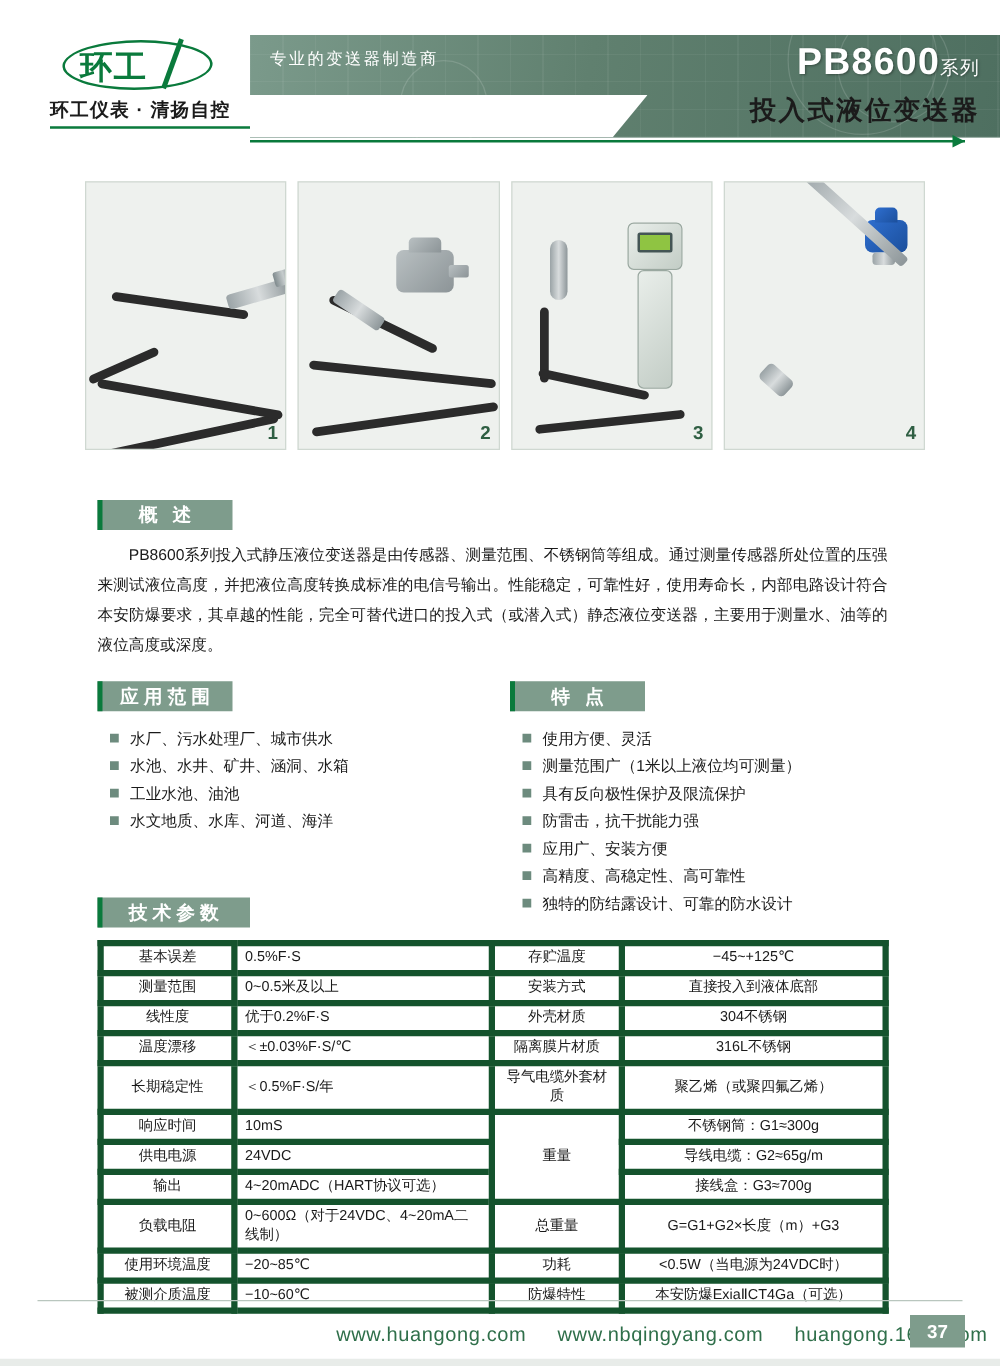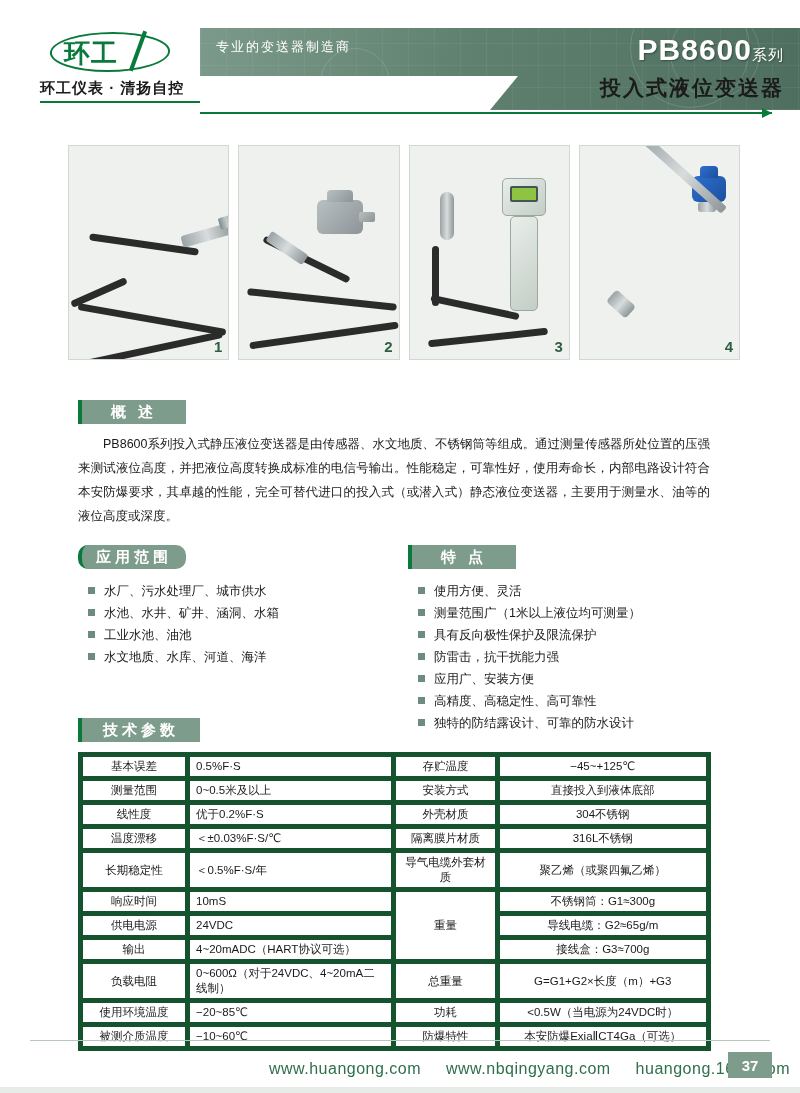--- a/index.html
+++ b/index.html
@@ -115,21 +115,21 @@
   }
   
   .ov-title { left:78px; top:400px; width:108px; }
   .ov-body {
     position:absolute; left:78px; top:432px; width:632px;
     font-size:12.5px; line-height:24px; color:#1a1a1a; text-align:justify;
   }
   .ov-body p { margin:0; text-indent:2em; }
 
   
-  .app-title { left:78px; top:545px; width:108px;border-radius:10px; }
+  .app-title { left:78px; top:545px; width:108px; }
   .fea-title { left:408px; top:545px; width:108px; }
   .collist { position:absolute; font-size:12.5px; line-height:22px; }
   .collist li { list-style:none; margin:0 0 0 0; padding-left:16px; position:relative; }
   .collist li:before{
     content:""; position:absolute; left:0; top:7px; width:7px; height:7px;
     background:#6d8b7e;
   }
   .collist ul { margin:0; padding:0; }
   .app-list { left:88px; top:580px; width:300px; }
   .fea-list { left:418px; top:580px; width:310px; }
@@ -242,21 +242,21 @@
         <div class="probe" style="left:118px; top:56px; width:18px; height:10px;"></div>
         <div class="probe" style="left:34px; top:60px; width:110px; height:9px; transform:rotate(42deg); transform-origin:right center;"></div>
         <div class="probe" style="left:28px; top:150px; width:26px; height:16px; border-radius:4px; transform:rotate(42deg);"></div>
       </div>
       <div class="prod-num">4</div>
     </div>
   </div>
 
   <div class="sec-title ov-title">概    述</div>
   <div class="ov-body">
-    <p>PB8600系列投入式静压液位变送器是由传感器、水文地质、不锈钢筒等组成。通过测量传感器所处位置的压强来测试液位高度，并把液位高度转换成标准的电信号输出。性能稳定，可靠性好，使用寿命长，内部电路设计符合本安防爆要求，其卓越的性能，完全可替代进口的投入式（或潜入式）静态液位变送器，主要用于测量水、油等的液位高度或深度。</p>
+    <p>PB8600系列投入式静压液位变送器是由传感器、测量范围、不锈钢筒等组成。通过测量传感器所处位置的压强来测试液位高度，并把液位高度转换成标准的电信号输出。性能稳定，可靠性好，使用寿命长，内部电路设计符合本安防爆要求，其卓越的性能，完全可替代进口的投入式（或潜入式）静态液位变送器，主要用于测量水、油等的液位高度或深度。</p>
   </div>
 
   <div class="sec-title app-title">应用范围</div>
   <div class="sec-title fea-title">特    点</div>
 
   <div class="collist app-list">
     <ul>
       <li>水厂、污水处理厂、城市供水</li>
       <li>水池、水井、矿井、涵洞、水箱</li>
       <li>工业水池、油池</li>

